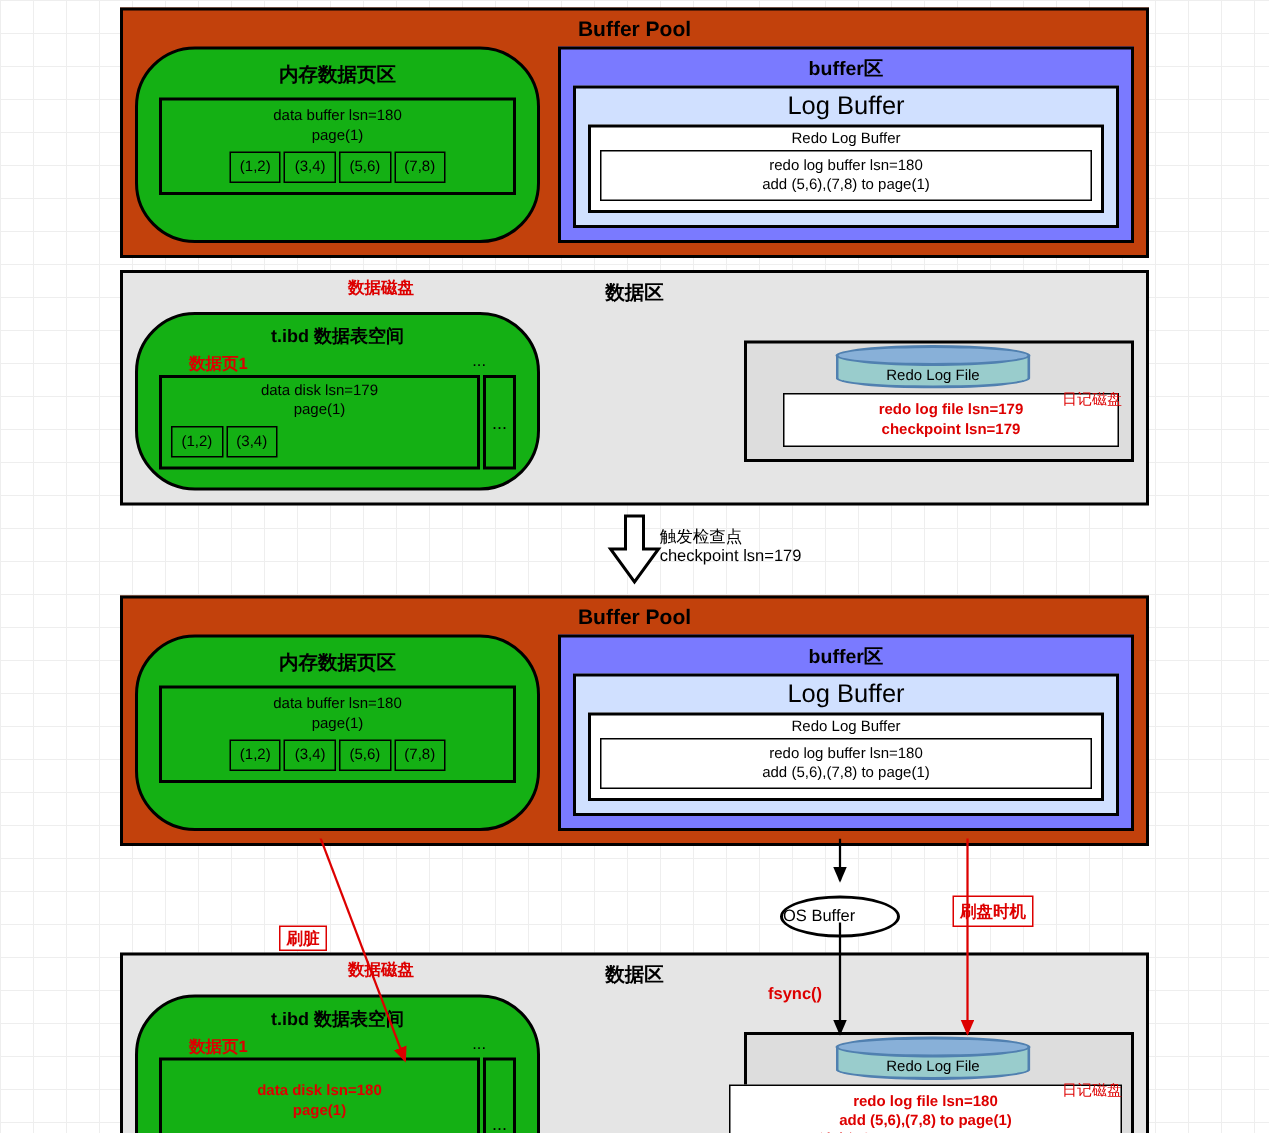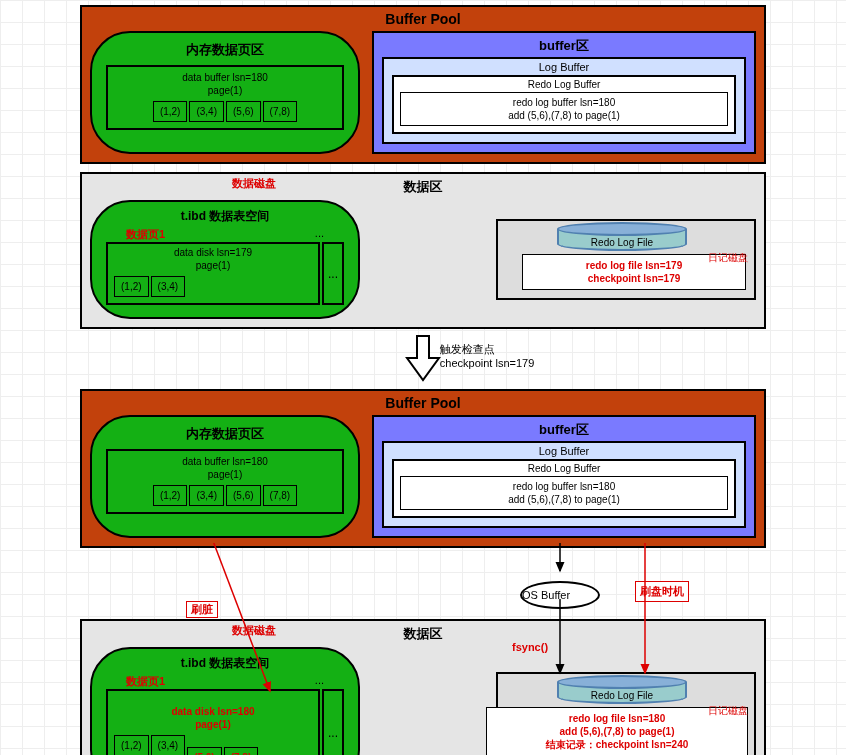--- a/index.html
+++ b/index.html
@@ -6,26 +6,26 @@
 body { font-family: Arial, sans-serif; font-size: 11px; background: #fff; width: 846px; position: relative; }
 .grid-bg { position: absolute; inset: 0; background-image: linear-gradient(#eee 1px, transparent 1px), linear-gradient(90deg, #eee 1px, transparent 1px); background-size: 22px 22px; z-index: 0; }
 .container { position: relative; z-index: 1; padding: 0; }
 .main-box { background: #c2410c; border: 2px solid #000; margin: 5px 80px; padding: 4px 8px 8px 8px; position: relative; }
 .section-title { text-align: center; font-weight: bold; font-size: 14px; margin-bottom: 4px; }
 .buffer-pool-row { display: flex; gap: 12px; }
 .mem-area { background: #14b014; border: 2px solid #000; border-radius: 40px; padding: 8px 14px 12px 14px; width: 270px; text-align: center; }
 .mem-title { font-weight: bold; font-size: 13px; margin-bottom: 6px; }
 .page-box { background: #14b014; border: 2px solid #000; padding: 4px 6px 6px 6px; }
 .page-box-title { font-size: 10px; text-align: center; line-height: 1.3; }
-.cells-row { display: flex; gap: 2px; margin-top: 4px; justify-content: center; }
+.cells-row { display: flex; gap: 2px; margin-top: 4px; justify-content: center; align-items: flex-end; }
 .cell { border: 1px solid #000; padding: 4px 6px; font-size: 10px; background: #14b014; }
 .buffer-area { background: #7a7aff; border: 2px solid #000; padding: 4px 8px 8px 8px; flex: 1; }
 .buffer-title { text-align: center; font-weight: bold; font-size: 13px; }
 .log-buffer { background: #d0e0ff; border: 2px solid #000; padding: 2px 8px 8px 8px; margin-top: 2px; }
-.log-buffer-title { text-align: center; font-size: 11px; }
+.log-buffer-title { text-align: center; font-size: 17px; }
 .redo-buffer { background: #fff; border: 2px solid #000; padding: 2px 6px 6px 6px; margin-top: 2px; }
 .redo-buffer-title { text-align: center; font-size: 10px; }
 .redo-content { border: 1px solid #000; text-align: center; font-size: 10px; padding: 3px; margin-top: 2px; line-height: 1.3; }
 .data-area { background: #e5e5e5; border: 2px solid #000; margin: 8px 80px 5px 80px; padding: 4px 8px 8px 8px; position: relative; }
 .data-title { text-align: center; font-weight: bold; font-size: 13px; }
 .red-label { color: #d00; font-weight: bold; font-size: 11px; text-align: center; }
 .data-row { display: flex; gap: 40px; align-items: center; margin-top: 4px; }
 .tablespace { background: #14b014; border: 2px solid #000; border-radius: 40px; padding: 6px 14px 12px 14px; width: 270px; text-align: center; }
 .tablespace-title { font-weight: bold; font-size: 12px; margin-bottom: 2px; }
 .tablespace-inner { display: flex; align-items: stretch; gap: 2px; }

